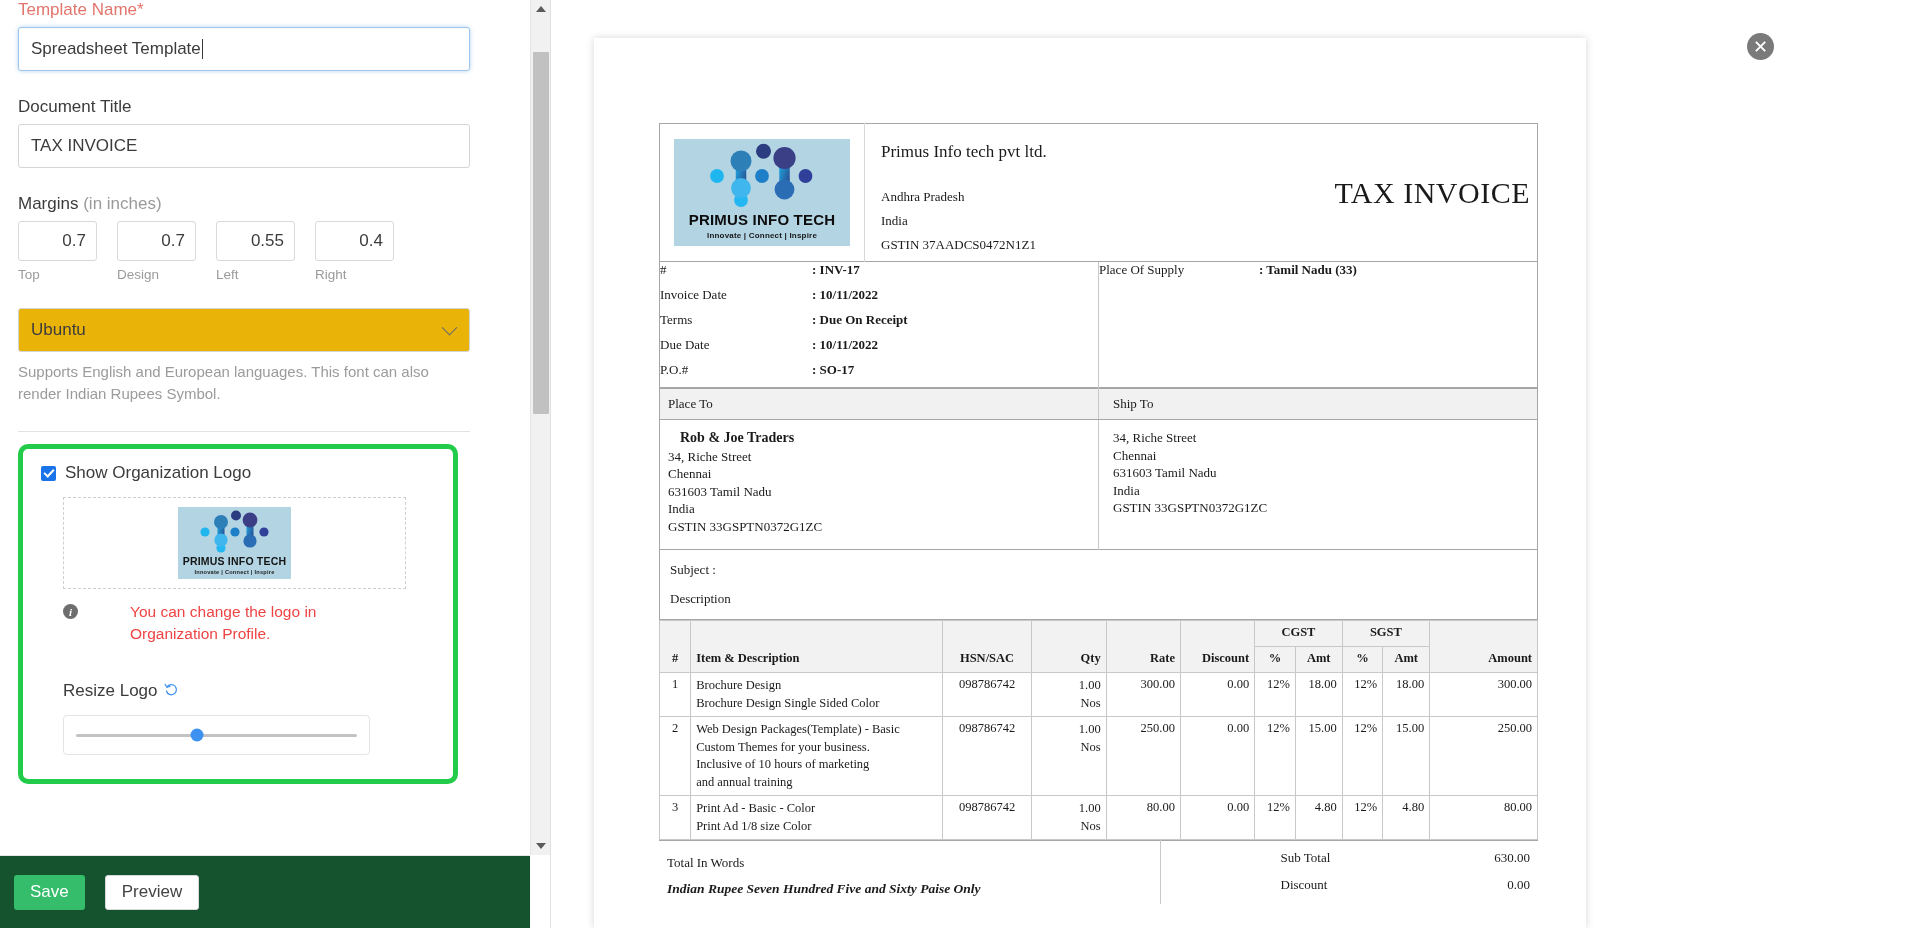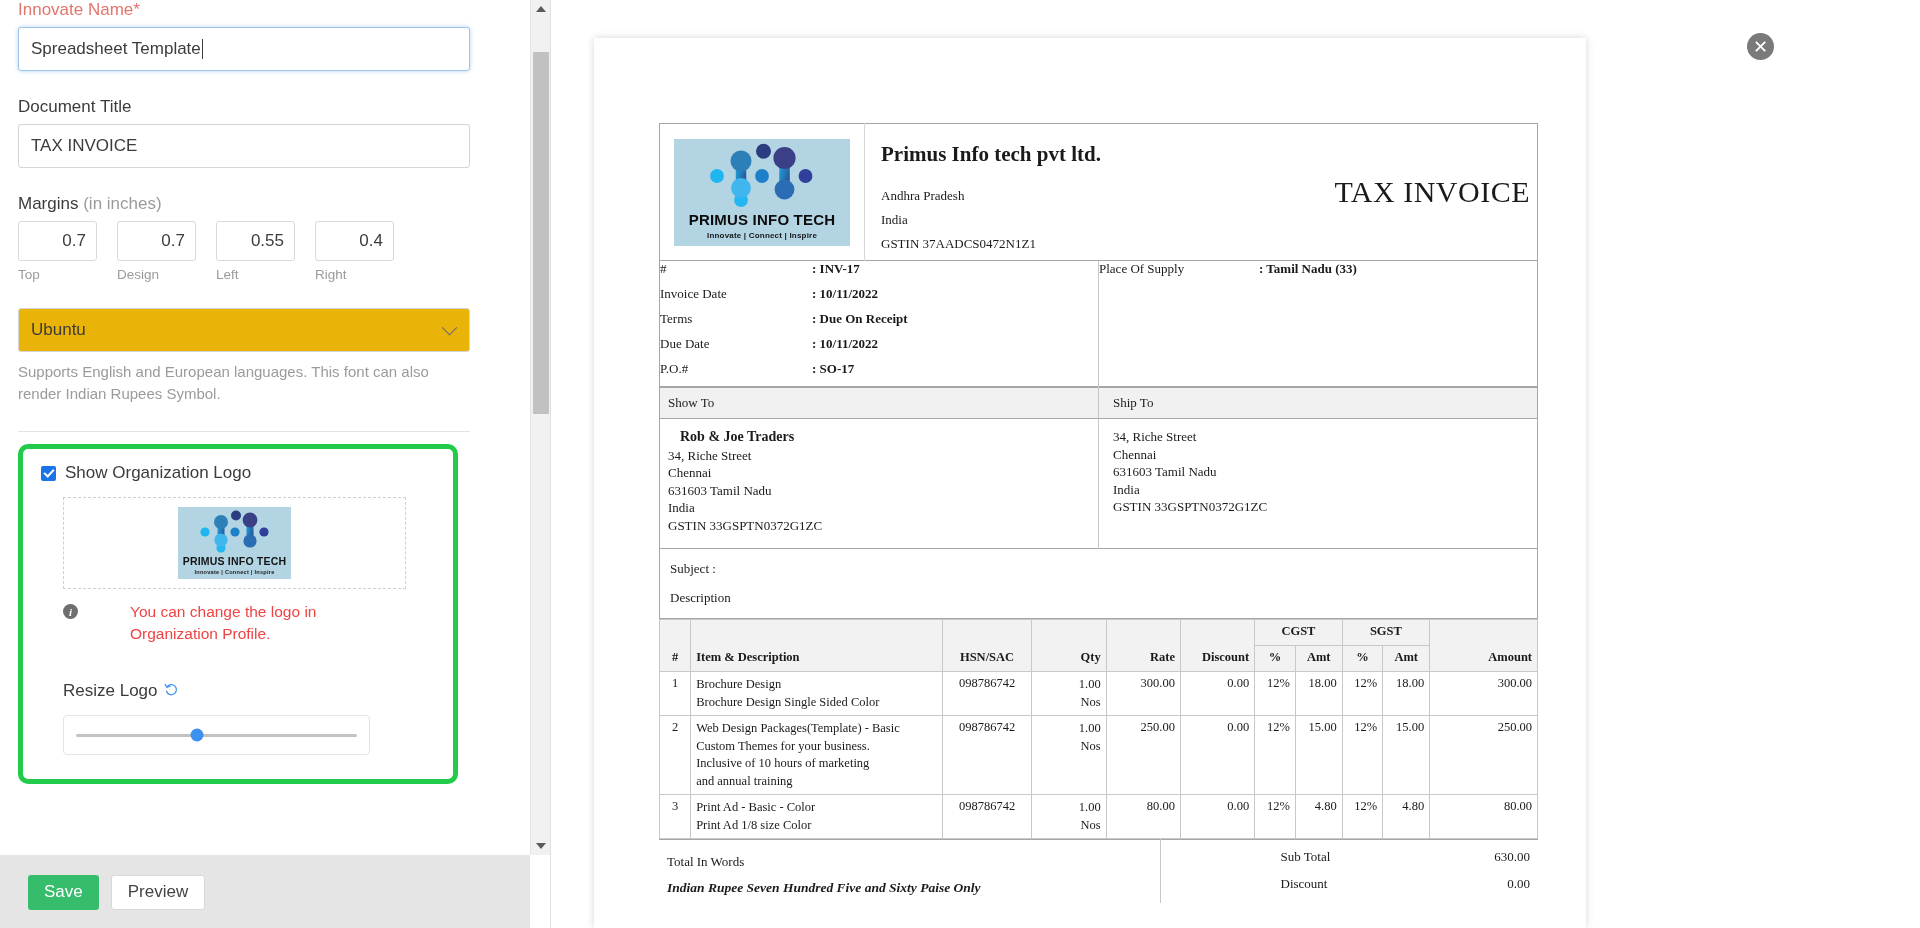--- a/index.html
+++ b/index.html
@@ -163,24 +163,24 @@
   .slider-thumb {
     position:absolute; top: 50%; left: 43%;
     width: 13px; height: 13px; border-radius: 50%;
     background: #3d91f0; transform: translate(-50%,-50%);
   }
 
   
   .action-bar {
     position: absolute; left: 0; top: 855px;
     width: 530px; height: 73px;
-    background: #e5e5e5;
+    background: #14532d;
     border-top: 1px solid #e6e6e6;
-    display:flex; align-items:center; gap: 12px;
-    padding-left: 28px;
+    display:flex; align-items:center; gap: 20px;
+    padding-left: 14px;
   }
   .btn-save {
     background: #36bd6c; color:#fff; border: none;
     font-size: 17px; height: 35px; padding: 0 16px;
     border-radius: 3px; cursor:pointer;
     font-family: "Liberation Sans", sans-serif;
   }
   .btn-preview {
     background: #fff; color:#444; border: 1px solid #d8d8d8;
     font-size: 17px; height: 35px; padding: 0 16px;
@@ -252,21 +252,21 @@
     display:inline-flex; flex-direction:column; align-items:center;
     justify-content:flex-end; padding-bottom:6px; position:relative;
   }
   .big-logo svg { position: absolute; top: 4px; left:50%; transform: translateX(-50%); }
   .big-logo-name { font-size: 15px; font-weight: 800; color:#0d0d0d;
     font-family:"Liberation Sans", sans-serif; letter-spacing:.2px; }
   .big-logo-tag { font-size: 8px; font-weight: 700; color:#171717;
     font-family:"Liberation Sans", sans-serif; margin-top:3px; letter-spacing:.2px; }
 
   .org-block { padding: 18px 0 0 16px; vertical-align: top; }
-  .org-name { font-size: 21px; font-weight: bold; margin-bottom: 21px; }
+  .org-name { font-size: 17px; font-weight: normal; margin-bottom: 27px; }
   .org-line { font-size: 13px; margin-bottom: 8px; }
   .tax-title-cell { text-align: right; padding-right: 7px; vertical-align: middle; }
   .tax-title { font-size: 30px; letter-spacing: .5px; }
 
   .meta-tbl td { vertical-align: top; font-size: 13px; padding: 0; }
   .meta-left { width: 50%; border-right: 1px solid #c8c8c8; padding: 9px 0 12px 8px; }
   .meta-right { width: 50%; padding: 9px 0 12px 14px; }
   .meta-row { display:flex; margin-bottom: 9px; }
   .meta-k { width: 152px; }
   .meta-v { font-weight: bold; }
@@ -320,21 +320,21 @@
   .tot-row { display:flex; justify-content:space-between; margin-bottom: 11px; padding-left: 120px; }
 </style>
 </head>
 <body>
 
 <div id="root">
 
   <div class="left-panel">
     <div class="settings-scroll">
 
-      <div class="field-label required">Innovate Name*</div>
+      <div class="field-label required">Template Name*</div>
       <div class="input-shell focused">
         <span>Spreadsheet Template</span>
           <span class="caret"></span>
       </div>
 
       <div class="spacer-26"></div>
 
       <div class="field-label">Document Title</div>
       <div class="input-shell">
         <span>TAX INVOICE</span>
@@ -525,21 +525,21 @@
                     <span class="meta-v">: Tamil Nadu (33)</span>
                   </div>
             </td>
           </tr>
         </tbody>
           </table>
 
         <table class="outer" style="border-top:none">
           <tbody>
               <tr class="addr-head">
-            <td class="l">Show To</td>
+            <td class="l">Place To</td>
             <td class="r">Ship To</td>
           </tr>
           <tr class="addr-body">
             <td class="l">
               <span class="addr-name">Rob &amp; Joe Traders</span>
               <div>34, Riche Street</div>
               <div>Chennai</div>
               <div>631603 Tamil Nadu</div>
               <div>India</div>
               <div>GSTIN 33GSPTN0372G1ZC</div>

